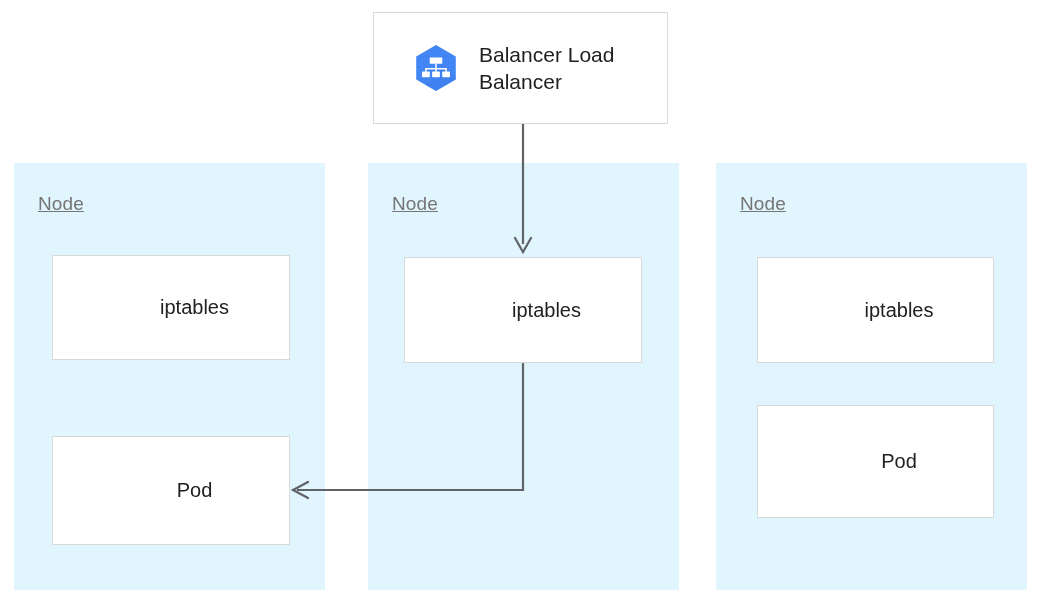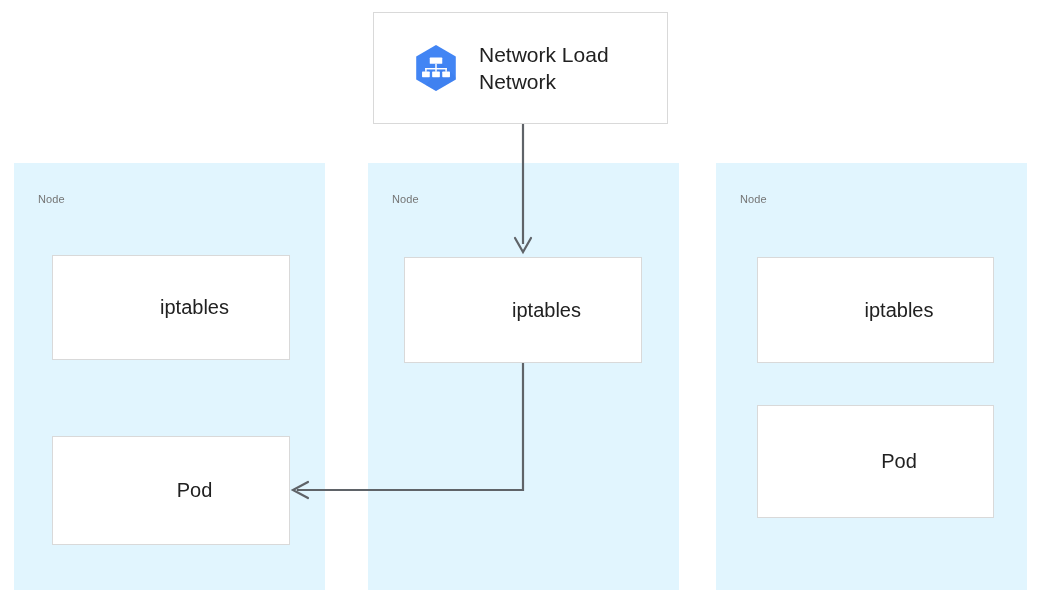--- a/index.html
+++ b/index.html
@@ -23,25 +23,26 @@
   
   .node-group {
     position: absolute;
     background: #E1F5FE;
     box-sizing: border-box;
   }
   .node-label {
     position: absolute;
     left: 24px;
     top: 30px;
-    font-size: 11px;
+    font-size: 19px;
     color: #757575;
     letter-spacing: 0.1px;
     line-height: 1.2;
     white-space: nowrap;
+    text-decoration: underline;
   }
 
   
   .box {
     position: absolute;
     background: #ffffff;
     border: 1px solid #D9D9D9;
     box-sizing: border-box;
     display: flex;
     align-items: center;
@@ -111,21 +112,21 @@
         <rect x="23.3" y="20" width="1.4" height="4.6"></rect>
         <rect x="13.6" y="24" width="20.8" height="1.4"></rect>
         <rect x="13.6" y="24" width="1.4" height="3.6"></rect>
         <rect x="23.3" y="24" width="1.4" height="3.6"></rect>
         <rect x="33" y="24" width="1.4" height="3.6"></rect>
         <rect x="10.6" y="27.4" width="7.4" height="5.4" rx="0.6"></rect>
         <rect x="20.3" y="27.4" width="7.4" height="5.4" rx="0.6"></rect>
         <rect x="30" y="27.4" width="7.4" height="5.4" rx="0.6"></rect>
       </g>
     </svg>
-    <div id="nlb-title">Network Load Network</div>
+    <div id="nlb-title">Balancer Load Balancer</div>
   </div>
 
   <div class="node-group" style="left:14px; top:163px; width:311px; height:427px;">
     <div class="node-label">Node</div>
 
     <div class="box" style="left:38px; top:92px; width:238px; height:105px;">
       <span class="box-label">iptables</span>
     </div>
 
     <div class="box" style="left:38px; top:273px; width:238px; height:109px;">

